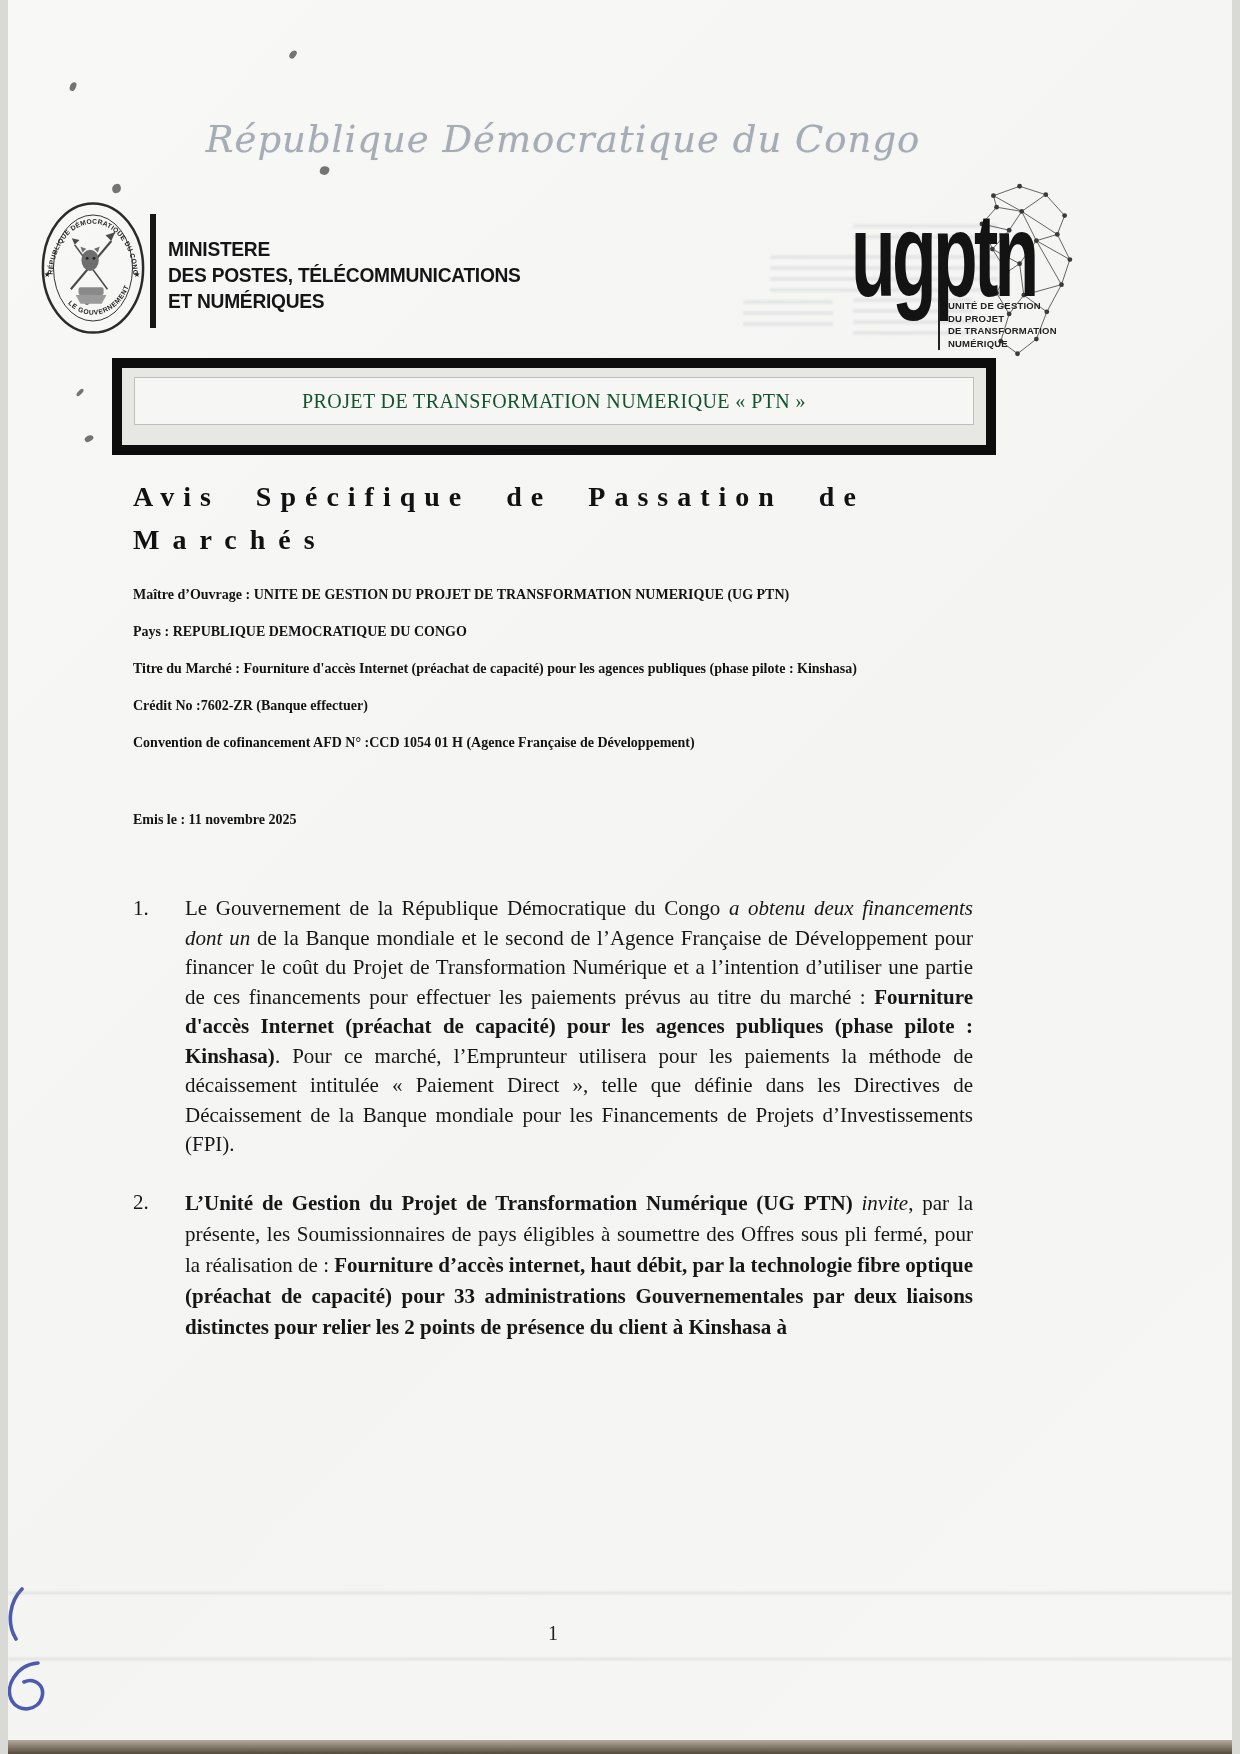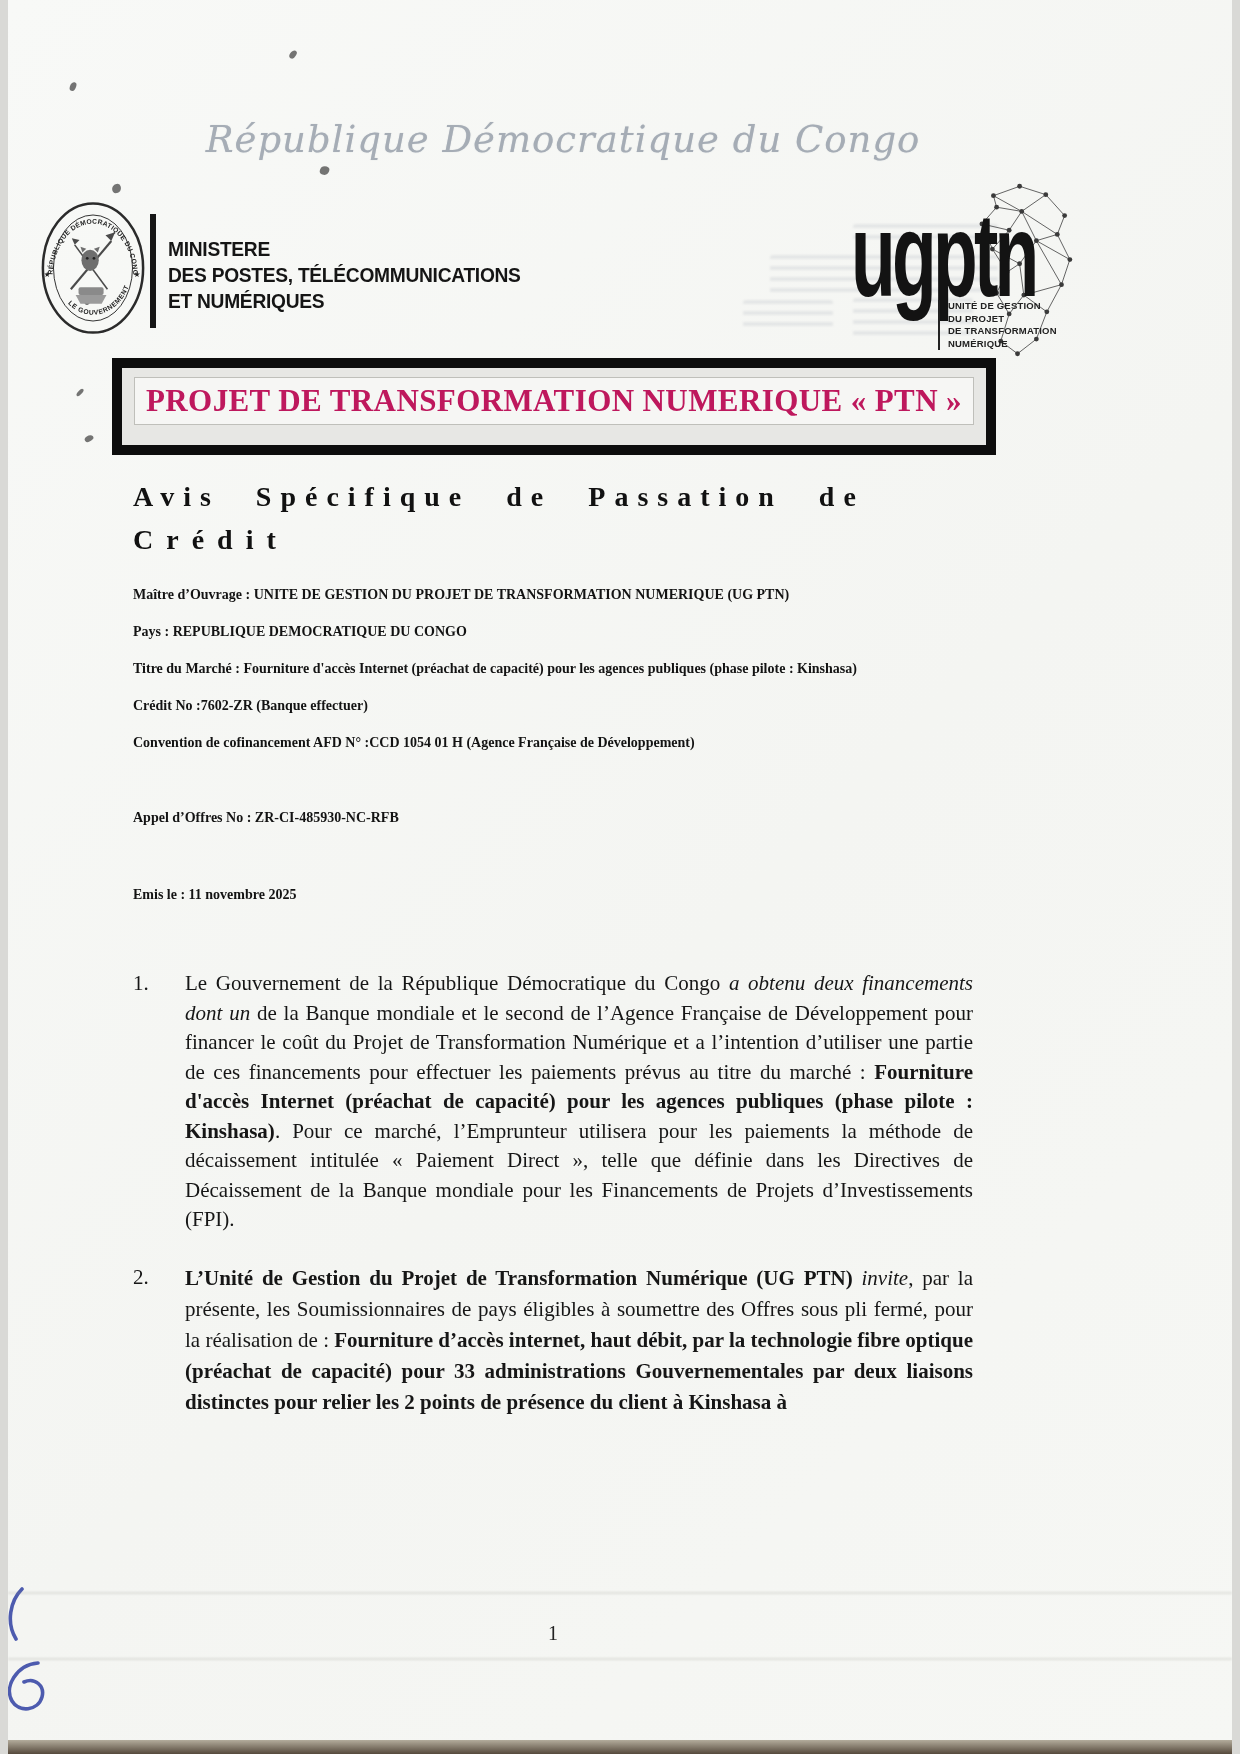--- a/index.html
+++ b/index.html
@@ -49,21 +49,21 @@
   }
   
   .banner{
     position:absolute;left:104px;top:358px;width:884px;height:97px;
     box-sizing:border-box;border:10px solid #0d0d0d;background:#e7e7e4;
   }
   .banner-inner{
     margin:9px 12px 0;height:46px;background:#f6f6f4;border:1px solid #bfbfba;
     display:flex;align-items:center;justify-content:center;
   }
-  .banner-title{font-weight:bold;font-size:31px;letter-spacing:.4px;color:#be185d;}
+  .banner-title{font-weight:normal;font-size:20px;letter-spacing:.4px;color:#14532d;}
   
   .content{position:absolute;left:125px;top:481px;width:840px;}
   .h1-line{font-weight:bold;font-size:28px;letter-spacing:9px;word-spacing:20px;white-space:nowrap;color:#111;}
   .h1-line2{margin-top:11px;letter-spacing:13px;}
   .fields{margin-top:24px;}
   .field{font-weight:bold;font-size:14px;line-height:29px;margin:0 0 8px 0;color:#131313;}
   .field.justify{text-align:justify;}
   .appel{margin-top:46px;}
   .emis{margin-top:48px;}
   .list{margin-top:60px;}
@@ -172,29 +172,28 @@
   </div>
 
   <div class="banner">
     <div class="banner-inner">
       <span class="banner-title">PROJET DE TRANSFORMATION NUMERIQUE « PTN »</span>
     </div>
   </div>
 
   <div class="content">
     <div class="h1-line">Avis Spécifique de Passation de</div>
-    <div class="h1-line h1-line2">Crédit</div>
+    <div class="h1-line h1-line2">Marchés</div>
 
     <div class="fields">
       <p class="field">Maître d’Ouvrage : UNITE DE GESTION DU PROJET DE TRANSFORMATION NUMERIQUE (UG PTN)</p>
       <p class="field">Pays : REPUBLIQUE DEMOCRATIQUE DU CONGO</p>
       <p class="field">Titre du Marché : Fourniture d'accès Internet (préachat de capacité) pour les agences publiques (phase pilote : Kinshasa)</p>
       <p class="field">Crédit No :7602-ZR (Banque effectuer)</p>
       <p class="field justify">Convention de cofinancement AFD N° :CCD 1054 01 H (Agence Française de Développement)</p>
-      <p class="field appel">Appel d’Offres No : ZR-CI-485930-NC-RFB</p>
       <p class="field emis">Emis le : 11 novembre 2025</p>
     </div>
 
     <div class="list">
       <div class="para para1">
         <span class="para-num">1.</span>
         <div class="para-body"><span>Le Gouvernement de la République Démocratique du Congo </span><span class="seg-i">a obtenu deux financements dont un</span><span> de la Banque mondiale et le second de l’Agence Française de Développement pour financer le coût du Projet de Transformation Numérique et a l’intention d’utiliser une partie de ces financements pour effectuer les paiements prévus au titre du marché : </span><span class="seg-b">Fourniture d'accès Internet (préachat de capacité) pour les agences publiques (phase pilote : Kinshasa)</span><span>. Pour ce marché, l’Emprunteur utilisera pour les paiements la méthode de décaissement intitulée « Paiement Direct », telle que définie dans les Directives de Décaissement de la Banque mondiale pour les Financements de Projets d’Investissements (FPI).</span></div>
       </div>
       <div class="para para2">
         <span class="para-num">2.</span>

